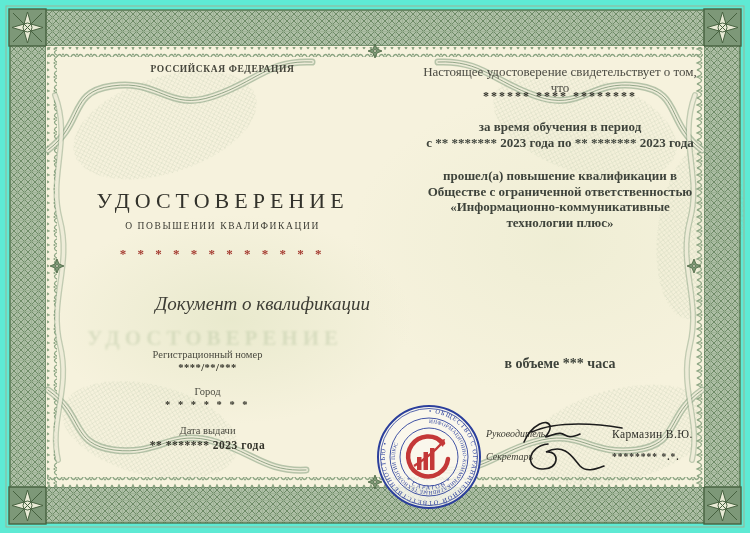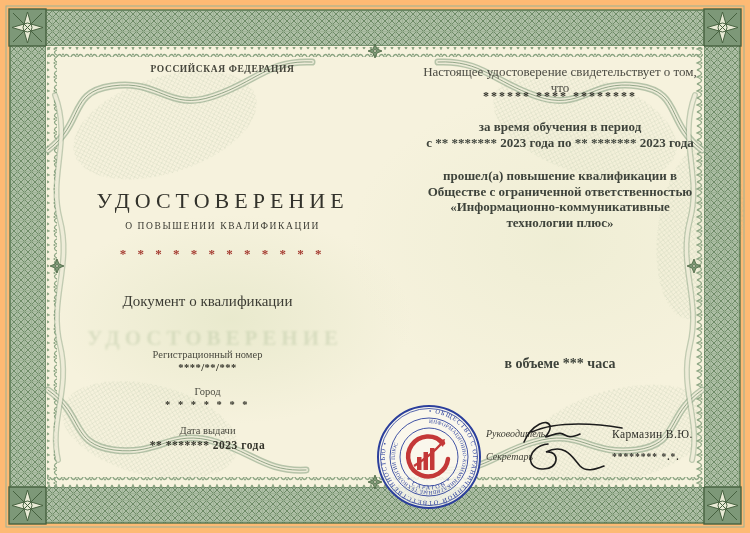--- a/index.html
+++ b/index.html
@@ -1,28 +1,28 @@
 <!DOCTYPE html>
 <html><head>
 <meta charset="utf-8">
 <style>
   html,body{margin:0;padding:0;background:#e9e9e9;}
   #stage{
     position:relative;width:750px;height:533px;overflow:hidden;
-    background:#fdba74;
+    background:#5eead4;
     font-family:"Liberation Serif","DejaVu Serif",serif;
   }
   .abs{position:absolute;}
   .ctr{text-align:center;}
   
   .country{font-size:9.5px;letter-spacing:.6px;color:#46463c;font-weight:600;}
   .title{font-size:22px;font-weight:400;letter-spacing:5px;color:#32322b;}
   .subtitle{font-size:9.5px;font-weight:400;letter-spacing:1.6px;color:#3a3a32;}
   .red-stars{font-size:13px;font-weight:700;letter-spacing:4px;color:#a43a30;}
-  .doc-type{font-size:15px;color:#3c3c34;}
+  .doc-type{font-size:19px;font-style:italic;color:#3c3c34;text-align:right;}
   .label{font-size:10.5px;color:#4a4a40;}
   .value{font-size:10.5px;font-weight:700;color:#33332a;letter-spacing:.5px;}
   .value-sp{font-size:10.5px;font-weight:700;color:#33332a;letter-spacing:2.5px;}
   .statement{font-size:13px;color:#4a4a42;}
   .holder{font-size:12px;font-weight:700;letter-spacing:2px;color:#2f2f28;}
   .boldline{font-size:13px;font-weight:700;color:#3e433b;line-height:15.5px;}
   .sig-label{font-size:10px;font-style:italic;color:#3c3c34;}
   .sig-name{font-size:11.5px;color:#2d2d27;letter-spacing:.4px;}
   .sig-stars{font-size:9.5px;font-weight:700;color:#2f2f2a;letter-spacing:1px;}
   .watermark{

